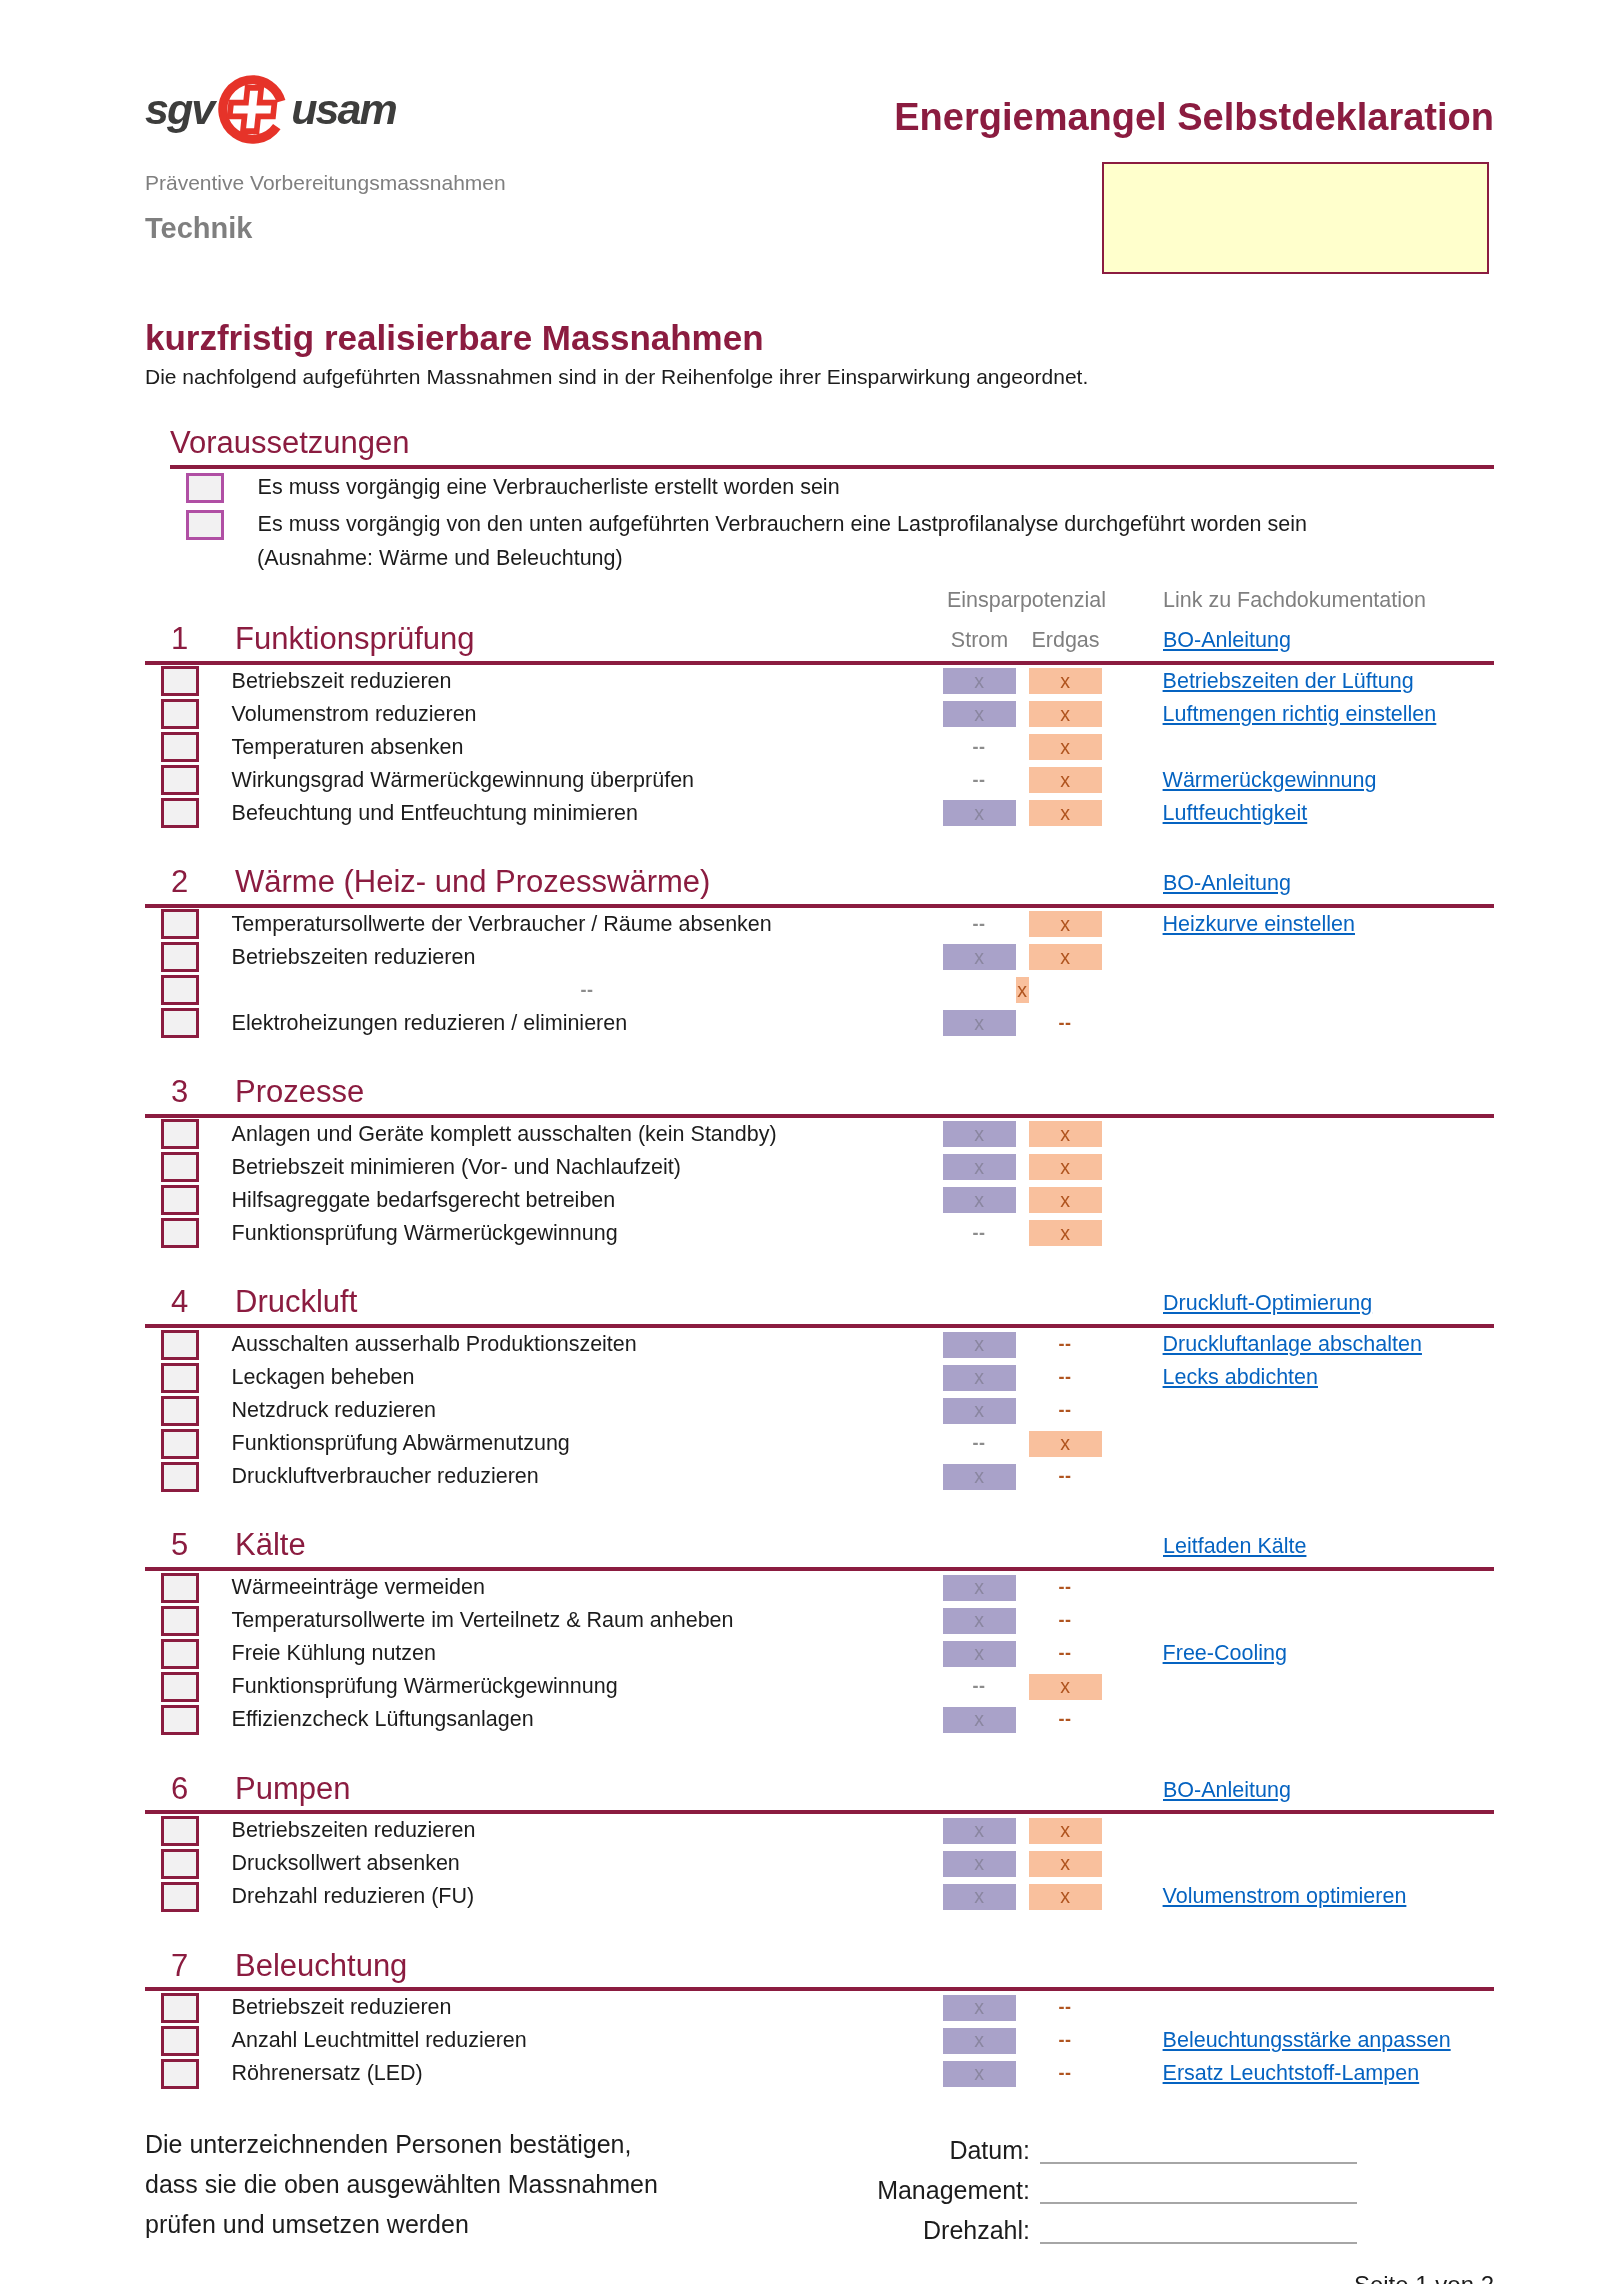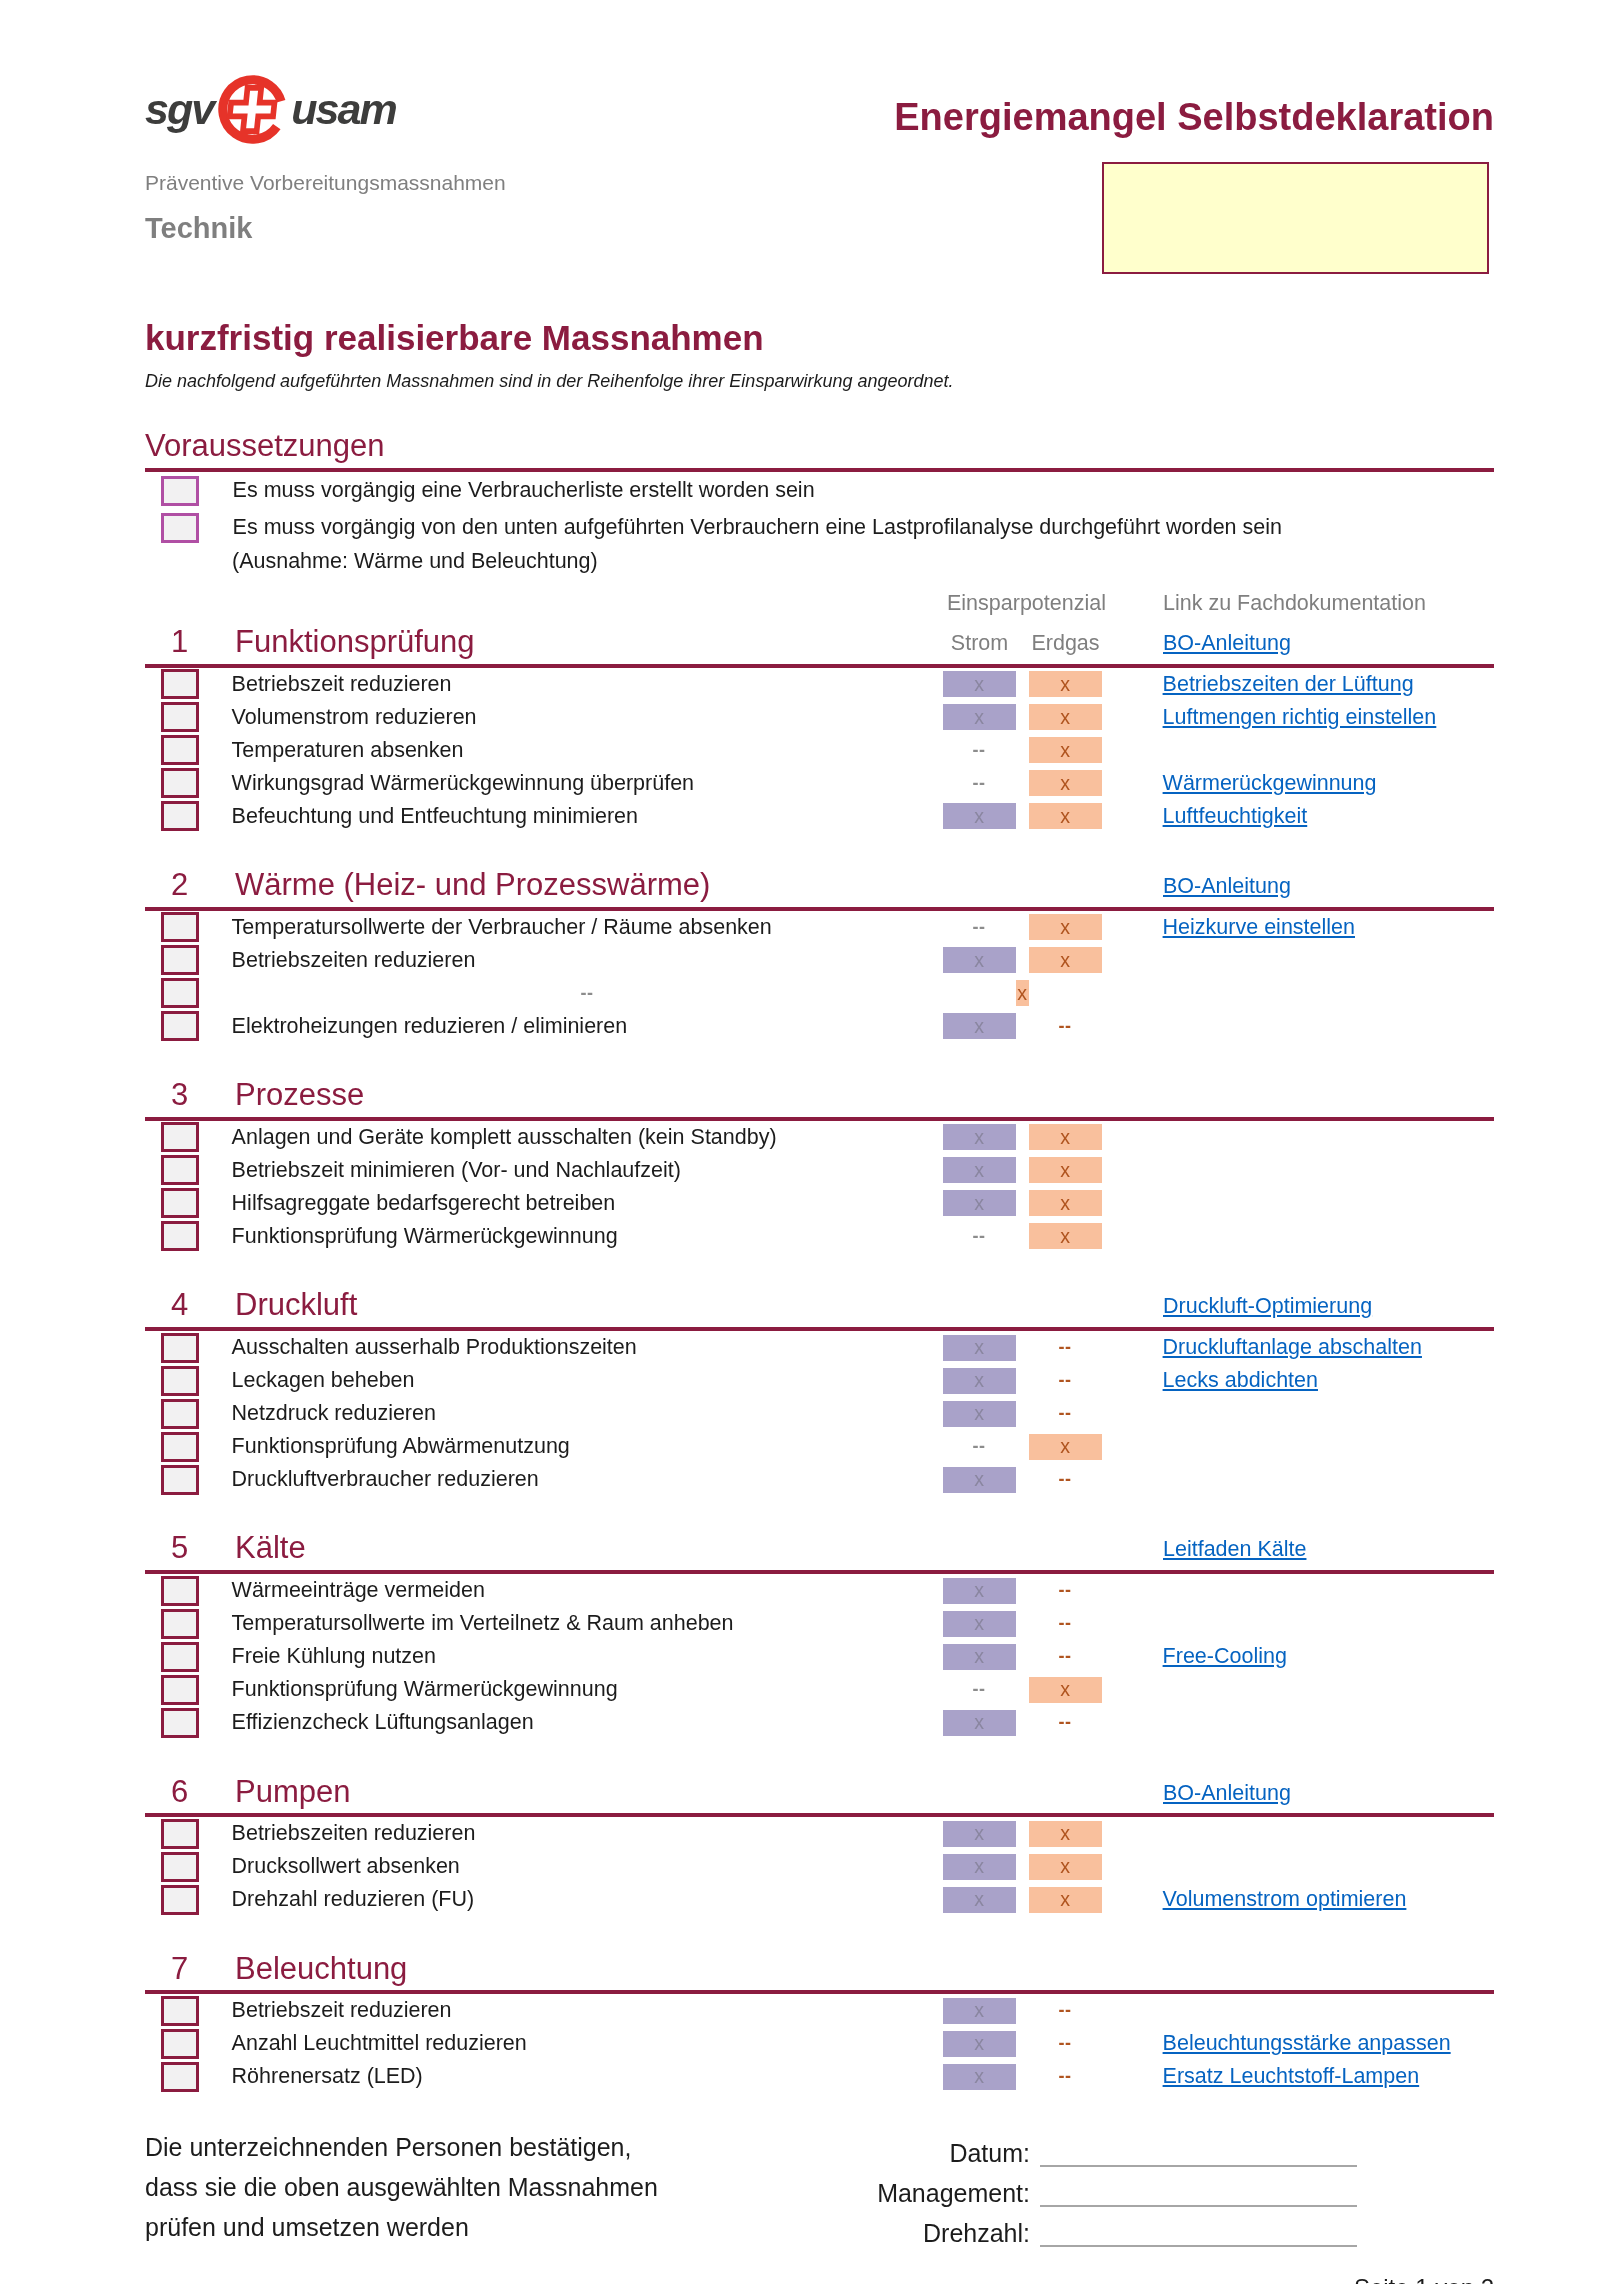--- a/index.html
+++ b/index.html
@@ -31,24 +31,24 @@
   .logo svg{width:73px;height:73px;margin:0 2.6px;}
   .subtitle-left{position:absolute;left:0;top:171px;font-size:21px;color:var(--gray);}
   .category{position:absolute;left:0;top:212px;font-size:29px;font-weight:700;color:var(--gray);}
   .doc-title{position:absolute;right:0;top:96px;font-size:38px;font-weight:700;color:var(--maroon);}
   .company-labels{position:absolute;left:703px;top:167px;font-size:23.5px;color:var(--gray);line-height:38px;}
   .company-box{position:absolute;left:957px;top:162px;width:387px;height:112px;
     background:var(--yellow);border:2.6px solid var(--maroon);}
 
   
   .main-heading{margin:11.7px 0 0;font-size:35px;font-weight:700;color:var(--maroon);line-height:1.15;}
-  .description{margin-top:13px;font-size:18px;font-style:italic;}
+  .description{margin-top:7px;font-size:21px;}
 
   
-  .prereq{margin-top:37px;}
+  .prereq{margin-top:37px;margin-left:25px;}
   .sec-title-text{font-size:31px;color:var(--maroon);line-height:1.1;}
   .rule{height:3.9px;background:var(--maroon);margin-top:5.2px;}
   .prereq-row{display:flex;align-items:center;height:37px;padding-left:15.6px;}
   .checkbox{width:38px;height:30px;background:var(--chk-bg);border:3.3px solid var(--maroon);flex:none;}
   .checkbox.pink{border-color:var(--pink);}
   .prereq-label{margin-left:34px;font-size:21.5px;}
   .prereq-note{margin-left:87px;font-size:21.5px;margin-top:2.6px;}
 
   
   .col-headers{position:relative;height:30px;margin-top:17px;font-size:21.5px;color:var(--gray);}

